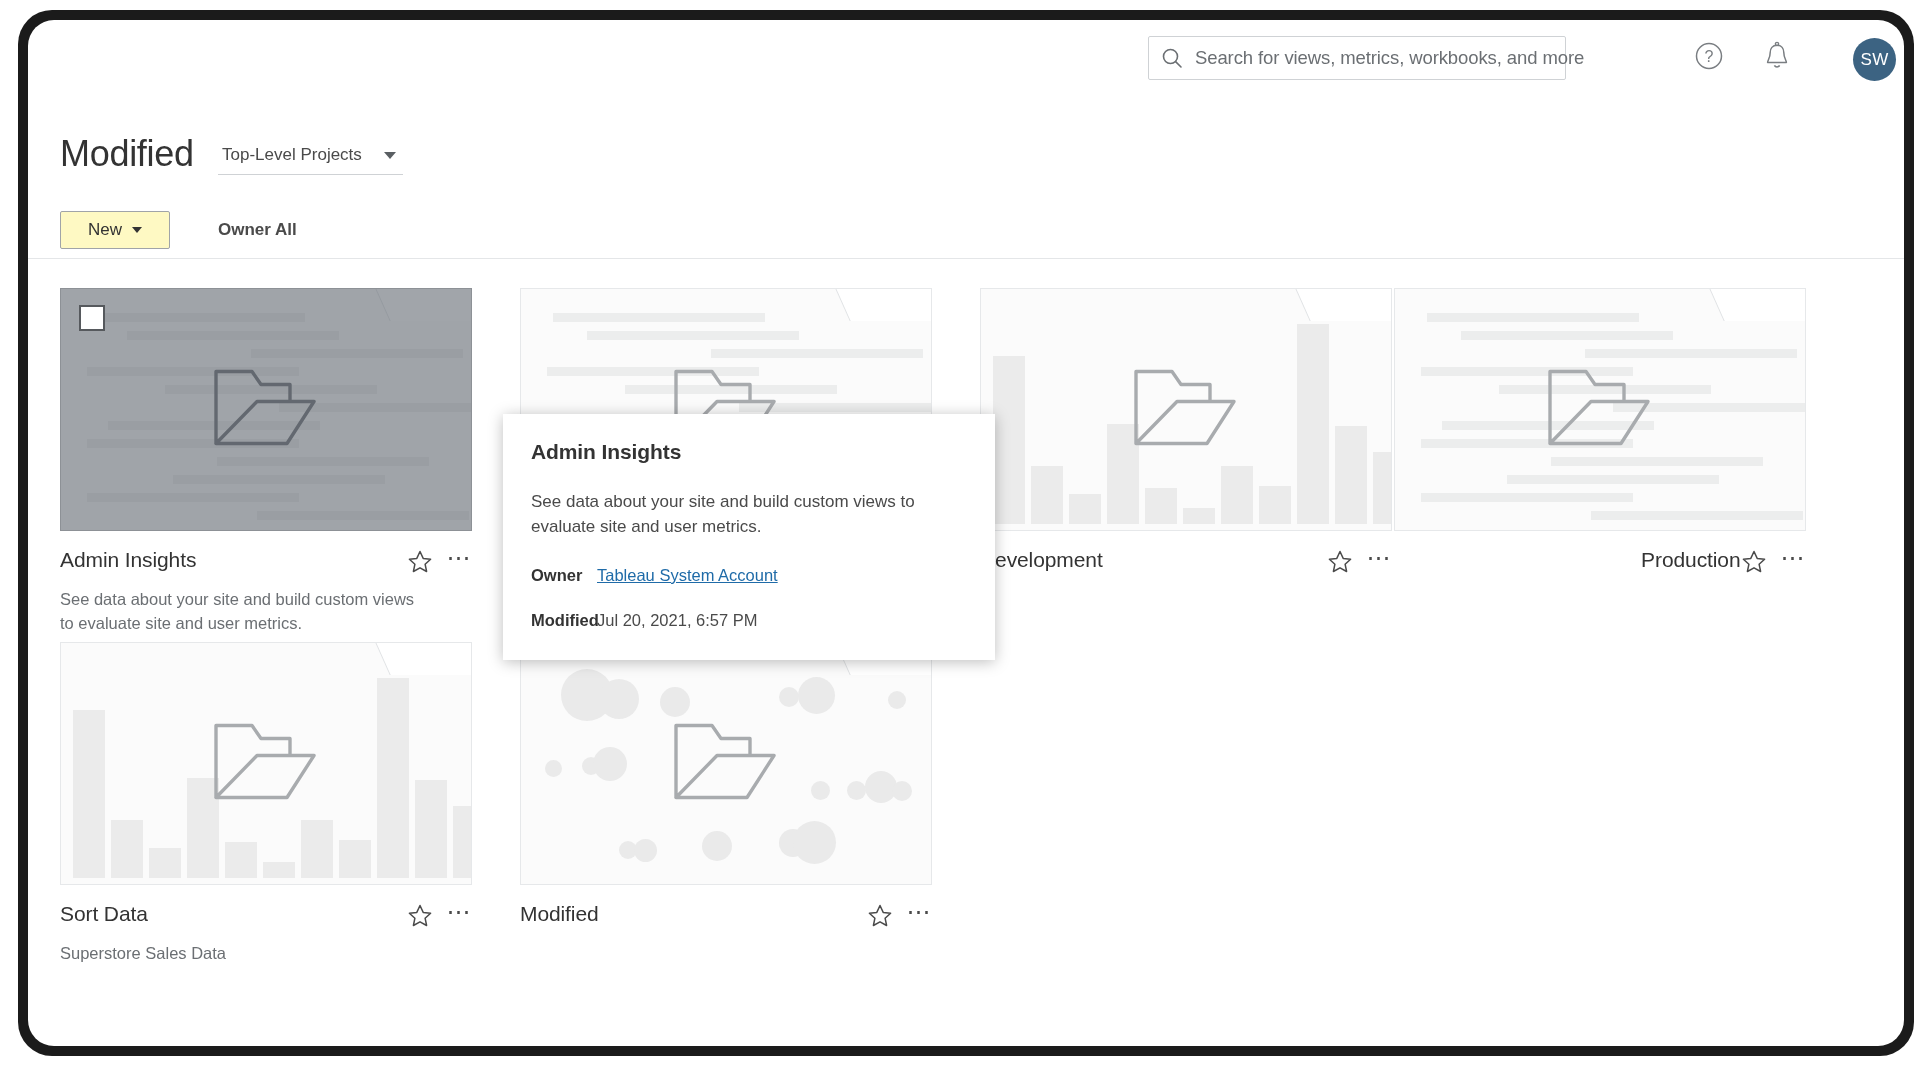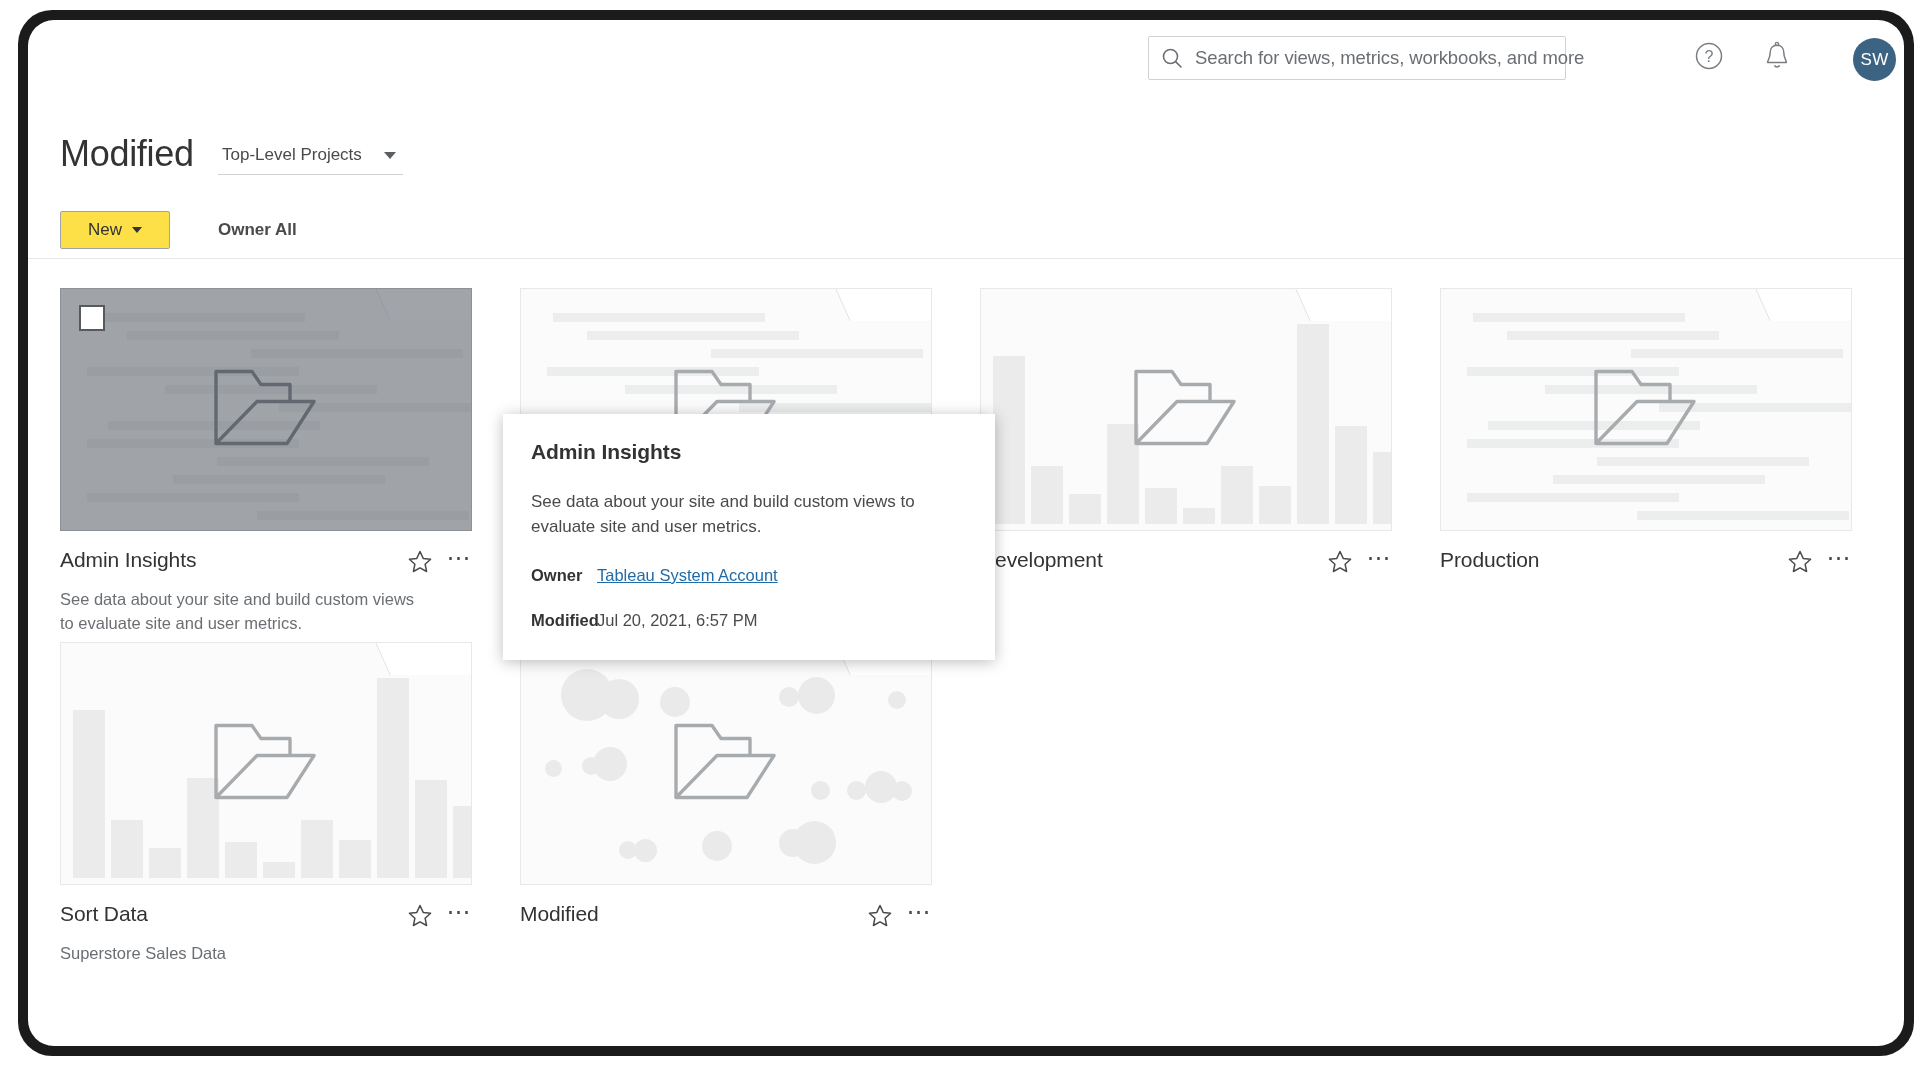--- a/index.html
+++ b/index.html
@@ -130,21 +130,21 @@
   }
 
   #new-button {
     position: absolute;
     left: 32px;
     top: 9px;
     width: 110px;
     height: 38px;
     border: 1px solid #a0a4a8;
     border-radius: 2px;
-    background: #fde047;
+    background: #fef9c3;
     display: flex;
     align-items: center;
     justify-content: center;
     gap: 10px;
     cursor: pointer;
   }
   #new-button-label {
     font-size: 17px;
     color: #333;
     font-weight: 400;
@@ -235,21 +235,21 @@
     overflow: hidden;
   }
 
   .card {
     position: absolute;
     width: 412px;
   }
   .card.col0 { left: 32px; }
   .card.col1 { left: 492px; }
   .card.col2 { left: 952px; }
-  .card.col3 { left: 1412px; }
+  .card.col3 { left: 1366px; text-align: right; }
   .card.row0 { top: 29px; }
   .card.row1 { top: 383px; }
 
   .thumb {
     position: relative;
     width: 412px;
     height: 243px;
     background: #fbfbfb;
     border: 1px solid #e6e8ea;
     overflow: hidden;

